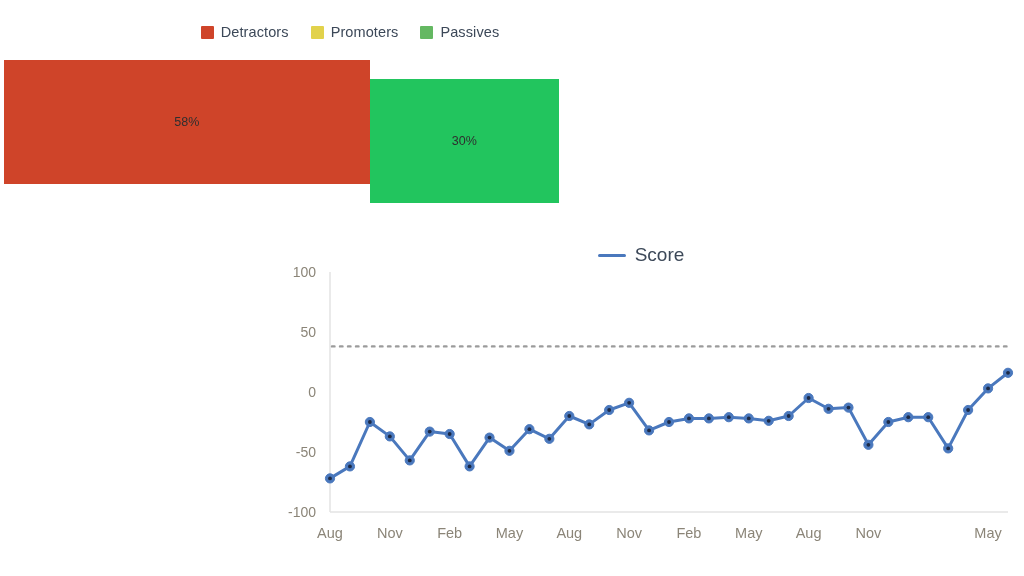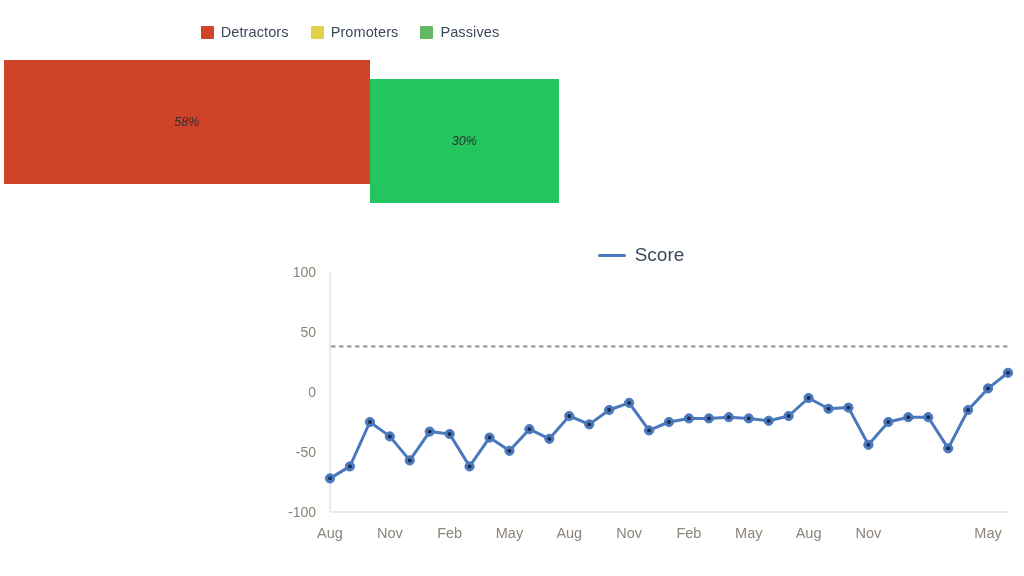--- a/index.html
+++ b/index.html
@@ -77,21 +77,20 @@
     display: flex;
     width: 100%;
     height: 100%;
   }
   .bar-seg {
     display: flex;
     align-items: center;
     justify-content: center;
     height: 100%;
     box-sizing: border-box;
-    font-style: italic;
   }
   .bar-seg-label {
     font-size: 12.5px;
     color: #2f2f2f;
   }
 
   
   #trend-card {
     left: 258px;
     top: 196px;

